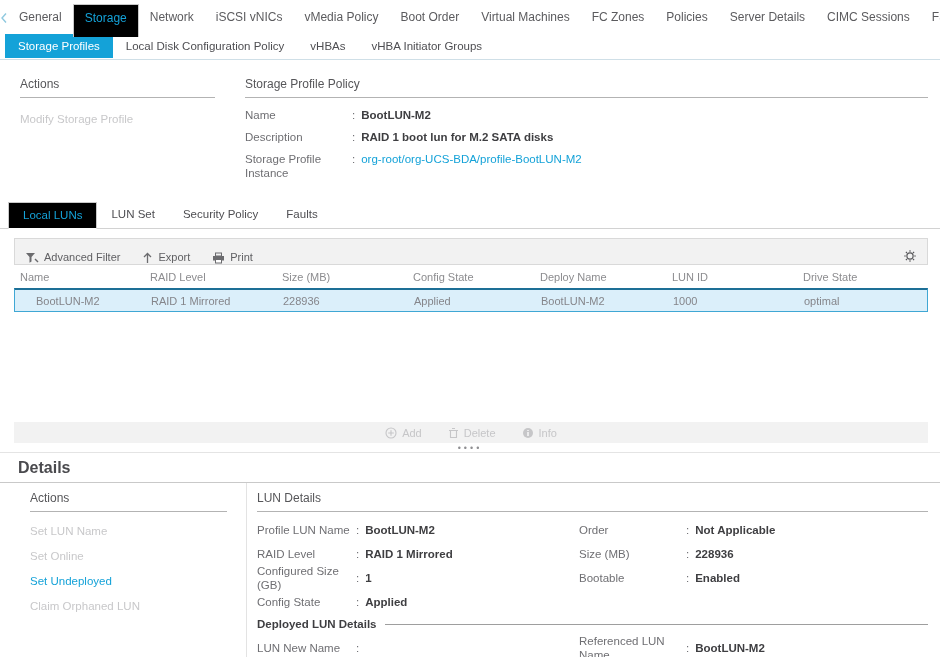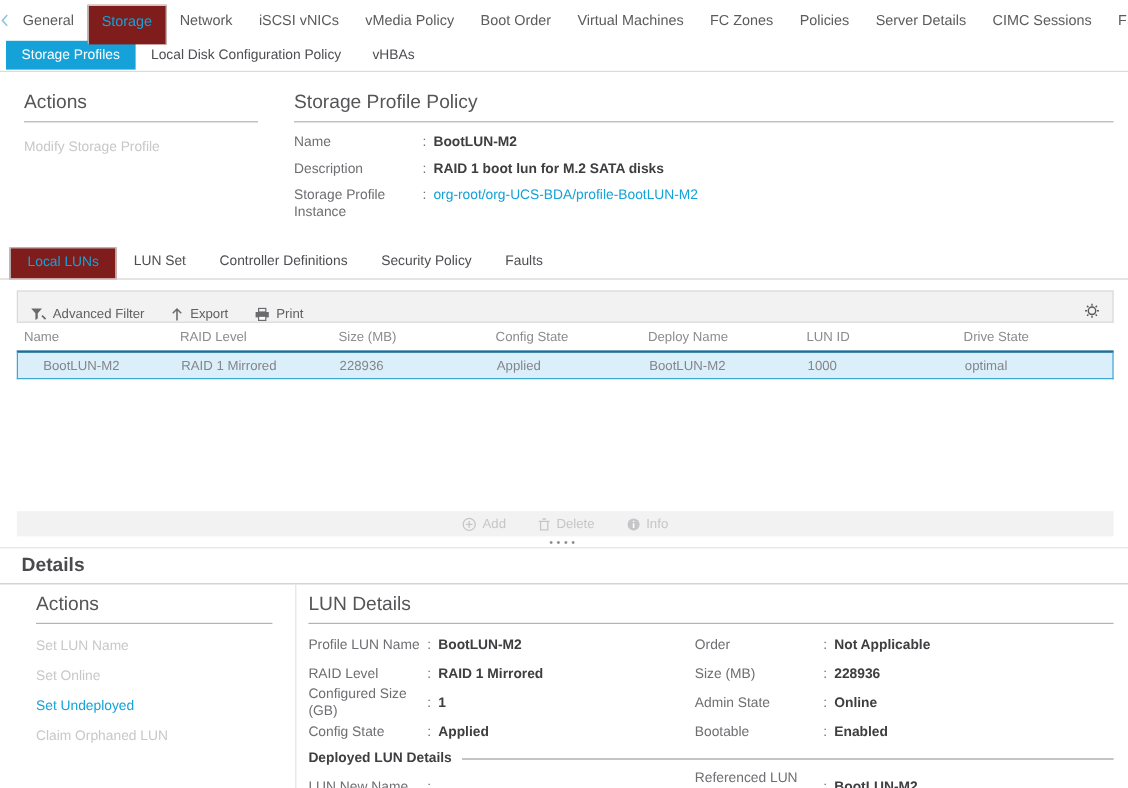--- a/index.html
+++ b/index.html
@@ -4,52 +4,52 @@
 <style>
   * { margin:0; padding:0; box-sizing:border-box; }
   html,body { width:940px; height:657px; background:#fff; overflow:hidden;
     font-family:"Liberation Sans","DejaVu Sans",sans-serif; color:#58585c; }
   .icon { display:inline-block; vertical-align:middle; }
 
   
   .topnav { display:flex; align-items:center; height:32px; padding-top:2px; position:relative; }
   .nav-chevron { width:16px; text-align:center; cursor:pointer; }
   .topnav .tab { padding:6px 11px 7px; font-size:12px; color:#5b5b5e; cursor:pointer; white-space:nowrap; }
-  .topnav .tab.selected { color:#14a2d8; border:1px solid #c9c9c9; border-bottom:none; background:#7f1d1d;
+  .topnav .tab.selected { color:#14a2d8; border:1px solid #c9c9c9; border-bottom:none; background:#000000;
     padding-bottom:12px; margin-bottom:-6px; position:relative; z-index:2;text-align:right; }
 
   
   .subnav { display:flex; align-items:center; height:28px; padding-left:5px;
     border-bottom:1px solid #cfdfe7; }
   .subnav .stab { padding:6px 13px; font-size:11.5px; color:#4e4e52; cursor:pointer; white-space:nowrap; }
   .subnav .stab.selected { background:#14a2d8; color:#fff; }
 
   
   .upper { display:flex; margin-top:17px; }
   .u-actions { width:245px; padding-left:20px; flex:none; }
   .u-policy { flex:1; margin-right:12px; }
-  .panel-title { font-size:16px; color:#565659; padding-bottom:6px; border-bottom:1px solid #b3b3b3; }
+  .panel-title { font-size:12px; color:#565659; padding-bottom:6px; border-bottom:1px solid #b3b3b3; }
   .u-actions .panel-title { width:195px; }
   .action-link { font-size:11.5px; margin-top:15px; cursor:pointer; }
   .disabled-link { color:#c8c8ca; cursor:default; }
   .teal-link { color:#14a2d8; }
 
   .fieldrow { display:flex; font-size:11.5px; margin-top:8px; line-height:14px; }
   .fieldrow .flabel { color:#6f6f73; flex:none; }
   .fieldrow .colon { flex:none; color:#6f6f73; }
   .fieldrow .colon::before { content:":"; padding:0 6px 0 2px; }
   .fieldrow .fvalue { color:#3e3e41; font-weight:bold; }
   .fieldrow .fvalue.link { color:#14a2d8; font-weight:normal; }
   .u-policy .flabel { width:105px; }
 
   
   .luntabs { display:flex; margin-top:22px; padding-left:8px; border-bottom:1px solid #d2d2d2; }
   .luntabs .ltab { padding:6px 14px 7px; font-size:11.5px; color:#4e4e52; cursor:pointer; white-space:nowrap; }
   .luntabs .ltab.selected { color:#14a2d8; border:1px solid #c9c9c9; border-bottom:1px solid #fff;
-    margin-bottom:-1px; background:#7f1d1d; }
+    margin-bottom:-1px; background:#000000; }
 
   
   .toolbar { margin:9px 12px 0 14px; height:27px; background:#f2f2f2; border:1px solid #d9d9d9;
     display:flex; align-items:flex-end; padding:0 10px; }
   .tbtn { display:flex; align-items:center; gap:5px; font-size:11px; color:#606063;
     margin-right:22px; cursor:pointer; }
   .toolbar .spacer { flex:1; }
   .gear { cursor:pointer; }
 
   
@@ -116,20 +116,21 @@
   <div class="tab">Server Details</div>
   <div class="tab">CIMC Sessions</div>
   <div class="tab">FSM</div>
 
 </div>
 
 <div class="subnav">
   <div class="stab selected">Storage Profiles</div>
   <div class="stab">Local Disk Configuration Policy</div>
   <div class="stab">vHBAs</div>
+  <div class="stab">vHBA Initiator Groups</div>
 </div>
 
 <div class="upper">
   <div class="u-actions">
     <div class="panel-title">Actions</div>
     <div class="action-link disabled-link">Modify Storage Profile</div>
   </div>
   <div class="u-policy">
     <div class="panel-title">Storage Profile Policy</div>
     <div class="fieldrow" style="margin-top:10px;">
@@ -146,21 +147,20 @@
       <div class="flabel">Storage Profile Instance</div>
       <div class="colon"></div>
       <div class="fvalue link">org-root/org-UCS-BDA/profile-BootLUN-M2</div>
     </div>
   </div>
 </div>
 
 <div class="luntabs">
   <div class="ltab selected">Local LUNs</div>
   <div class="ltab">LUN Set</div>
-  <div class="ltab">Controller Definitions</div>
   <div class="ltab">Security Policy</div>
   <div class="ltab">Faults</div>
 </div>
 
 <div class="toolbar">
   <div class="tbtn">
     <span>
       <svg class="icon" width="14" height="12" viewBox="0 0 14 12">
         <path d="M1 1 h9 l-3.5 4 v4.5 l-2 1.2 v-5.7 z" fill="#6b6b6e"></path>
         <path d="M10 7 l3 3" stroke="#6b6b6e" stroke-width="1.4" fill="none"></path>
@@ -296,25 +296,20 @@
             <div class="flabel">Order</div>
             <div class="colon"></div>
             <div class="fvalue">Not Applicable</div>
           </div>
           <div class="fieldrow">
             <div class="flabel">Size (MB)</div>
             <div class="colon"></div>
             <div class="fvalue">228936</div>
           </div>
           <div class="fieldrow">
-            <div class="flabel">Admin State</div>
-            <div class="colon"></div>
-            <div class="fvalue">Online</div>
-          </div>
-          <div class="fieldrow">
             <div class="flabel">Bootable</div>
             <div class="colon"></div>
             <div class="fvalue">Enabled</div>
           </div>
         </div>
       </div>
 
       <div class="dep-header">
         <span class="dep-title">Deployed LUN Details</span>
         <span class="dep-rule"></span>

